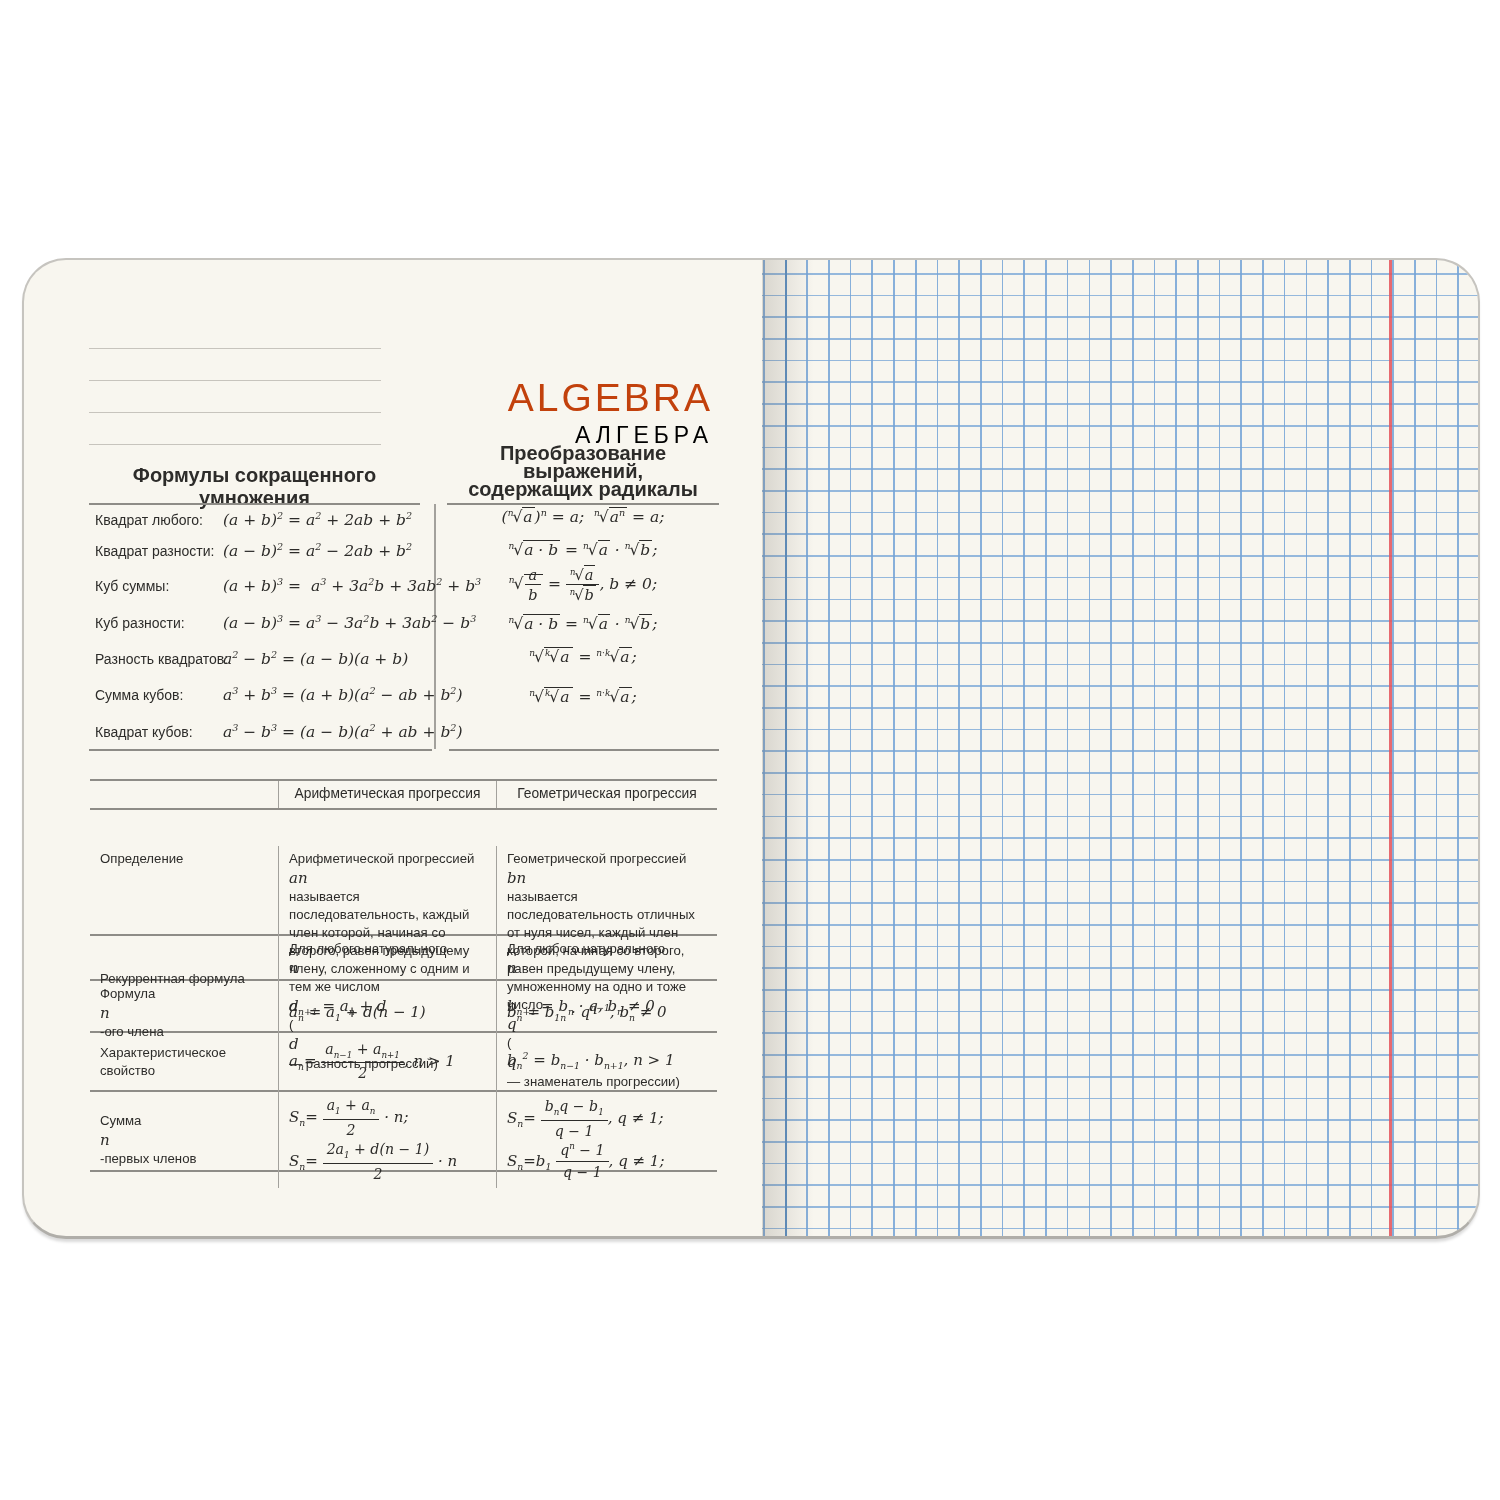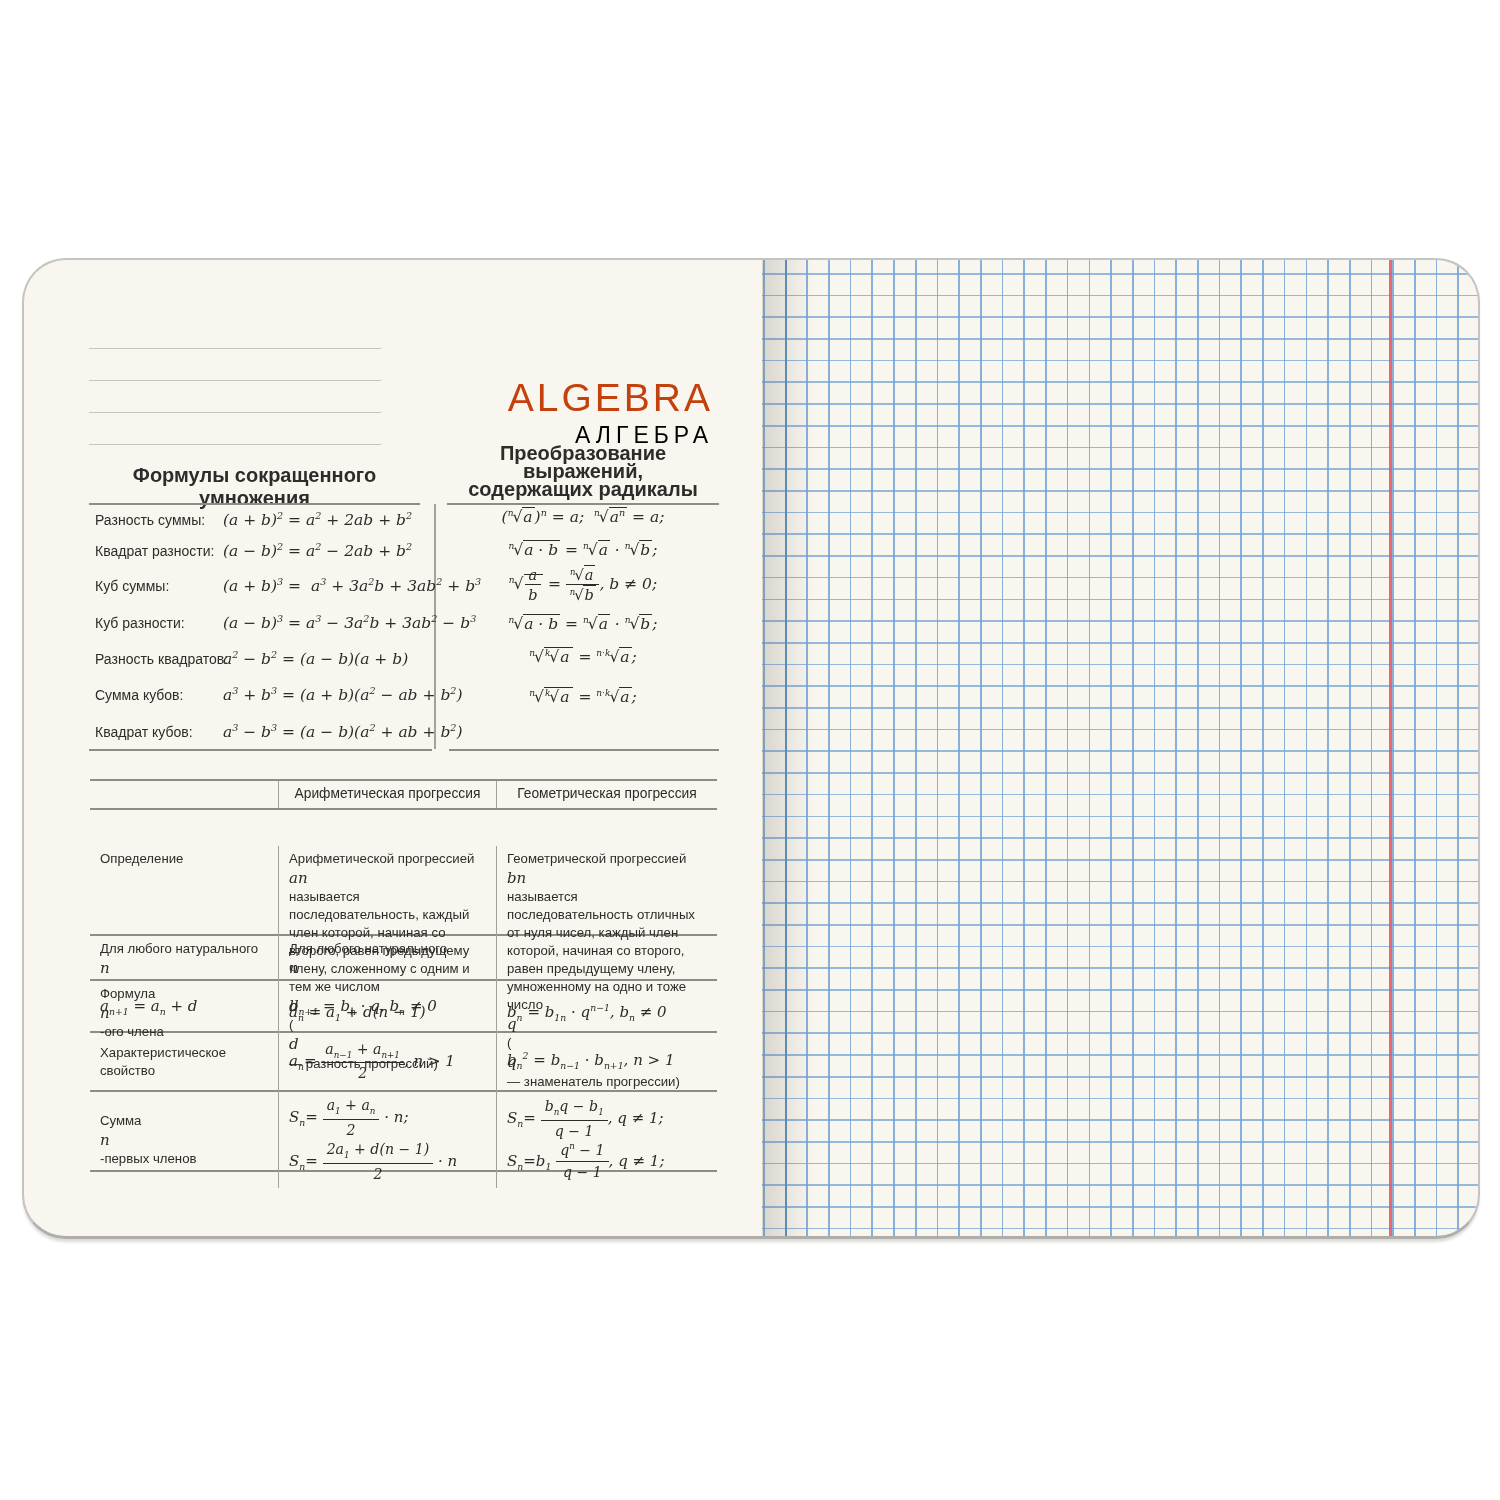--- a/index.html
+++ b/index.html
@@ -98,21 +98,21 @@
       <div>содержащих радикалы</div>
     </div>
 
     <div class="rule" style="left:65px;top:243px;width:331px"></div>
     <div class="rule" style="left:423px;top:243px;width:272px"></div>
     <div class="vrule" style="left:410px;top:244px;height:245px"></div>
     <div class="rule" style="left:65px;top:489px;width:343px"></div>
     <div class="rule" style="left:425px;top:489px;width:270px"></div>
 
     <div class="f-row" style="top:250px">
-      <span class="lbl">Разность суммы:</span>
+      <span class="lbl">Квадрат любого:</span>
       <span class="fml">(<i>a</i> + <i>b</i>)<sup>2</sup> = <i>a</i><sup>2</sup> + 2<i>ab</i> + <i>b</i><sup>2</sup></span></div>
     <div class="f-row" style="top:281px">
       <span class="lbl">Квадрат разности:</span>
       <span class="fml">(<i>a</i> − <i>b</i>)<sup>2</sup> = <i>a</i><sup>2</sup> − 2<i>ab</i> + <i>b</i><sup>2</sup></span></div>
     <div class="f-row" style="top:316px">
       <span class="lbl">Куб суммы:</span>
       <span class="fml">(<i>a</i> + <i>b</i>)<sup>3</sup> =&nbsp; <i>a</i><sup>3</sup> + 3<i>a</i><sup>2</sup><i>b</i> + 3<i>ab</i><sup>2</sup> + <i>b</i><sup>3</sup></span></div>
     <div class="f-row" style="top:353px">
       <span class="lbl">Куб разности:</span>
       <span class="fml">(<i>a</i> − <i>b</i>)<sup>3</sup> = <i>a</i><sup>3</sup> − 3<i>a</i><sup>2</sup><i>b</i> + 3<i>ab</i><sup>2</sup> − <i>b</i><sup>3</sup></span></div>
@@ -139,20 +139,21 @@
         <div class="pcell"></div>
         <div class="pcell">Арифметическая прогрессия</div>
         <div class="pcell">Геометрическая прогрессия</div>
       </div>
       <div class="prow top" style="height:124px">
         <div class="pcell">Определение</div>
         <div class="pcell">Арифметической прогрессией <i class="m">an</i> называется последовательность, каждый член которой, начиная со второго, равен предыдущему члену, сложенному с одним и тем же числом <i class="m">d</i> (<i class="m">d</i> — разность прогрессий)</div>
         <div class="pcell">Геометрической прогрессией <i class="m">bn</i> называется последовательность отличных от нуля чисел, каждый член которой, начиная со второго, равен предыдущему члену, умноженному на одно и тоже число <i class="m">q</i> (<i class="m">q</i> — знаменатель прогрессии)</div>
       </div>
       <div class="prow" style="height:43px">
+        <div class="pcell">Рекуррентная формула</div>
         <div class="pcell">Для любого натурального <i class="m">n</i><br><span class="m"><i>a</i><sub>n+1</sub> = <i>a</i><sub>n</sub> + <i>d</i></span></div>
         <div class="pcell">Для любого натурального <i class="m">n</i><br><span class="m"><i>b</i><sub>n+1</sub> = <i>b</i><sub>n</sub> · <i>q</i>, <i>b</i><sub>n</sub> ≠ 0</span></div>
       </div>
       <div class="prow" style="height:50px">
         <div class="pcell">Формула <i class="m">n</i>-ого члена</div>
         <div class="pcell">
             <span class="m"><i>a</i><sub>n</sub> = <i>a</i><sub>1</sub> + <i>d</i>(<i>n</i> − 1)</span>
           </div>
         <div class="pcell">
             <span class="m"><i>b</i><sub>n</sub> = <i>b</i><sub>1n</sub> · <i>q</i><sup>n−1</sup>, <i>b</i><sub>n</sub> ≠ 0</span>

